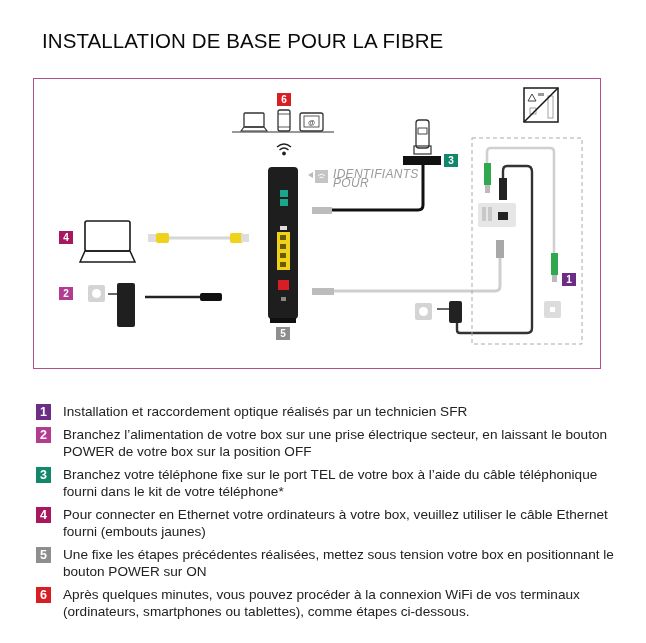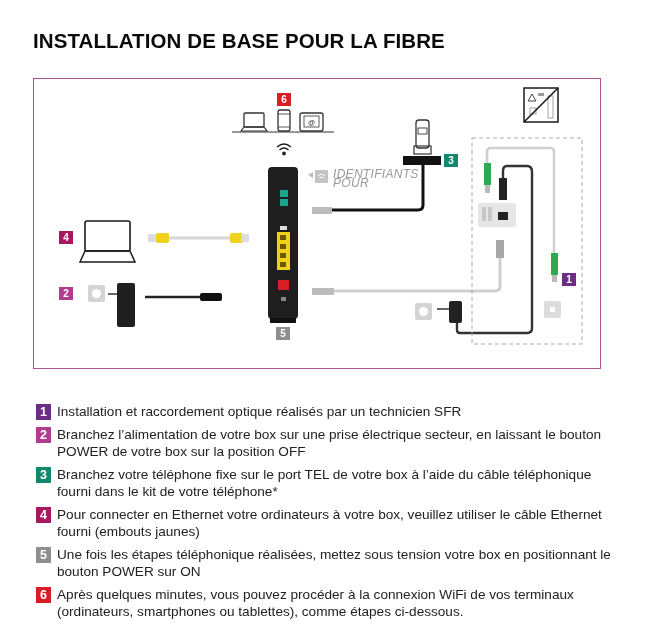--- a/index.html
+++ b/index.html
@@ -1,22 +1,22 @@
 <!DOCTYPE html>
 <html><head>
 <meta charset="utf-8">
 <style>
   * { box-sizing: border-box; margin: 0; padding: 0; }
   html, body { width: 646px; height: 643px; background: #ffffff; overflow: hidden; }
   body { position: relative; font-family: "Liberation Sans", sans-serif; color: #1a1a1a; }
 
   .title {
-    position: absolute; left: 33px; top: 29px;
+    position: absolute; left: 42px; top: 29px;
     font-family: "Liberation Sans", sans-serif;
-    font-weight: 700; font-size: 20.5px; letter-spacing: 0.1px; color: #0a0a0a;
+    font-weight: 400; font-size: 20.5px; letter-spacing: 0.1px; color: #0a0a0a;
   }
 
   .frame {
     position: absolute; left: 33px; top: 78px; width: 568px; height: 291px;
     border: 1.5px solid #b0508f;
   }
 
   .abs { position: absolute; }
 
   .badge {
@@ -25,21 +25,21 @@
     font-family: "Liberation Sans", sans-serif;
   }
 
   
   .steps { position: absolute; left: 36px; top: 403px; width: 580px; }
   .step { position: relative; padding-left: 21px; font-size: 13.6px; line-height: 17px; color: #222; margin-bottom: 6px; }
   .step .num {
     position: absolute; left: 0; top: 1px; width: 15px; height: 16px;
     color: #fff; font-weight: 700; font-size: 12.5px; line-height: 16px; text-align: center;
   }
-  .step .text { display: block; }
+  .step .text { display: block; margin-left: 6px; }
 </style>
 </head>
 <body>
 
 <h1 class="title">INSTALLATION DE BASE POUR LA FIBRE</h1>
 
 <div class="frame"></div>
 
 <svg class="abs" style="left:0;top:0" width="646" height="400">
 
@@ -205,19 +205,19 @@
   <div class="step">
     <span class="num" style="background:#13876b">3</span>
     <span class="text">Branchez votre téléphone fixe sur le port TEL de votre box à l’aide du câble téléphonique fourni dans le kit de votre téléphone*</span>
   </div>
   <div class="step">
     <span class="num" style="background:#a6195e">4</span>
     <span class="text">Pour connecter en Ethernet votre ordinateurs à votre box, veuillez utiliser le câble Ethernet fourni (embouts jaunes)</span>
   </div>
   <div class="step">
     <span class="num" style="background:#8e8e8e">5</span>
-    <span class="text">Une fois les étapes téléphonique réalisées, mettez sous tension votre box en positionnant le bouton POWER sur ON</span>
+    <span class="text">Une fixe les étapes précédentes réalisées, mettez sous tension votre box en positionnant le bouton POWER sur ON</span>
   </div>
   <div class="step">
     <span class="num" style="background:#d81e25">6</span>
     <span class="text">Après quelques minutes, vous pouvez procéder à la connexion WiFi de vos terminaux (ordinateurs, smartphones ou tablettes), comme étapes ci-dessous.</span>
   </div>
 </div>
 
 </body></html>

